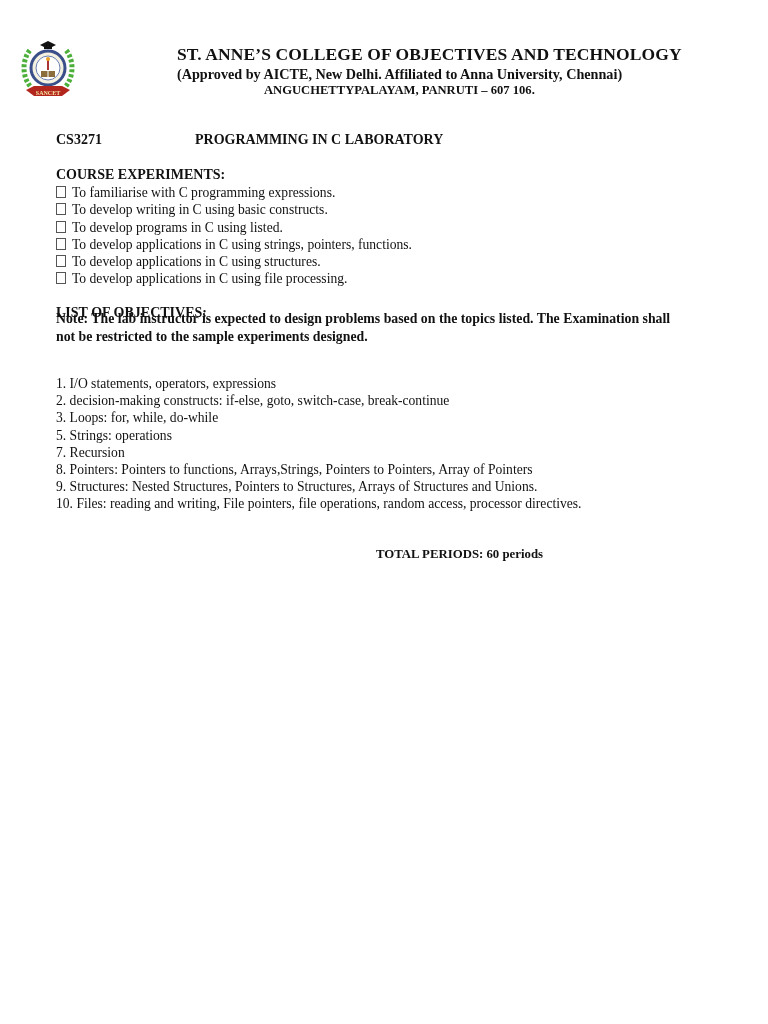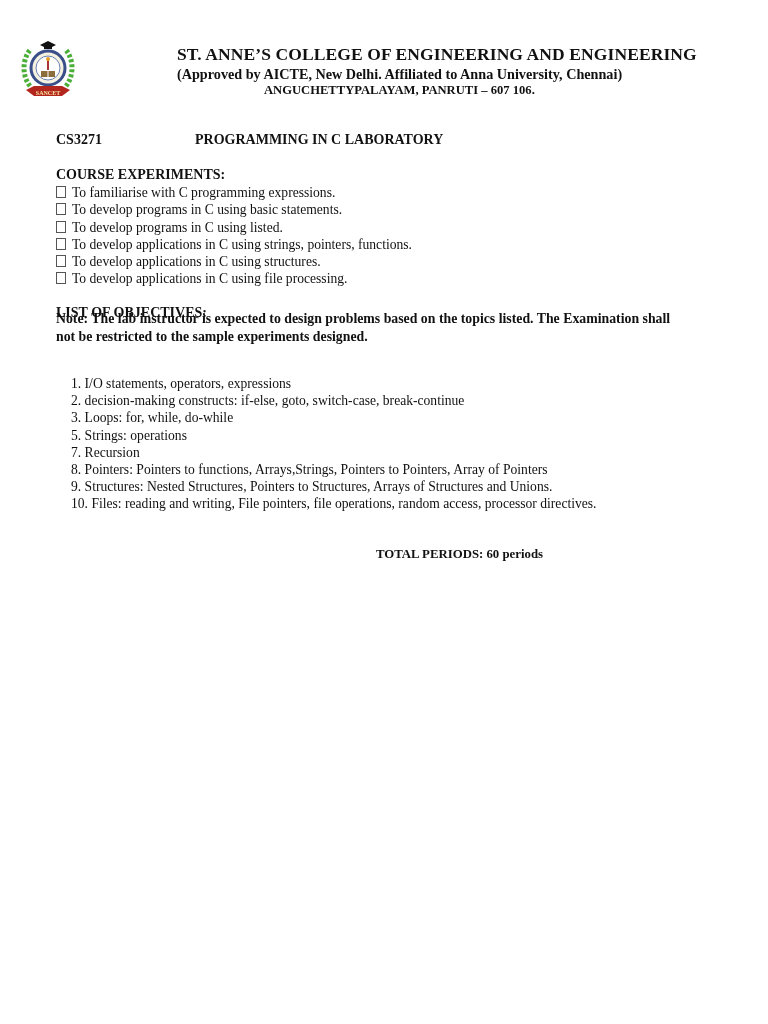--- a/index.html
+++ b/index.html
@@ -94,21 +94,21 @@
       position: absolute;
       left: 56px;
       top: 310px;
       font-size: 13.8px;
       font-weight: bold;
       line-height: 17.5px;
       width: 620px;
     }
     .experiments {
       position: absolute;
-      left: 71px;
+      left: 56px;
       top: 375px;
       margin: 0;
       padding: 0;
       list-style: none;
       font-size: 13.6px;
       line-height: 17.2px;
     }
     .experiments li {
       white-space: nowrap;
     }
@@ -140,31 +140,31 @@
     <circle cx="28" cy="21" r="2" fill="#e8a020"></circle>
 
     <polygon points="20,7 28,3 36,7 28,11" fill="#111"></polygon>
     <rect x="24" y="8" width="8" height="3" fill="#111"></rect>
 
     <path d="M6 52 L14 48 L42 48 L50 52 L42 58 L14 58 Z" fill="#b3261e"></path>
     <text x="28" y="56.5" font-size="6" fill="#f5e6a0" text-anchor="middle" font-family="Liberation Serif, serif" font-weight="bold">SANCET</text>
   </svg>
 </div>
 
-<div class="header-title">ST. ANNE’S COLLEGE OF ENGINEERING AND ENGINEERING</div>
+<div class="header-title">ST. ANNE’S COLLEGE OF OBJECTIVES AND TECHNOLOGY</div>
 <div class="header-sub">(Approved by AICTE, New Delhi. Affiliated to Anna University, Chennai)</div>
 <div class="header-addr">ANGUCHETTYPALAYAM, PANRUTI – 607 106.</div>
 
 <div class="course-code">CS3271</div>
 <div class="course-name">PROGRAMMING IN C LABORATORY</div>
 
 <div class="section-heading" style="top:167px;">COURSE EXPERIMENTS:</div>
 <ul class="objectives">
   <li><span class="bullet-box"></span><span>To familiarise with C programming expressions.</span></li>
-  <li><span class="bullet-box"></span><span>To develop programs in C using basic statements.</span></li>
+  <li><span class="bullet-box"></span><span>To develop writing in C using basic constructs.</span></li>
   <li><span class="bullet-box"></span><span>To develop programs in C using listed.</span></li>
   <li><span class="bullet-box"></span><span>To develop applications in C using strings, pointers, functions.</span></li>
   <li><span class="bullet-box"></span><span>To develop applications in C using structures.</span></li>
   <li><span class="bullet-box"></span><span>To develop applications in C using file processing.</span></li>
 </ul>
 
 <div class="section-heading" style="top:305px;">LIST OF OBJECTIVES:</div>
 <div class="note">Note: The lab instructor is expected to design problems based on the topics listed. The Examination shall not be restricted to the sample experiments designed.</div>
 
 <ol class="experiments">

